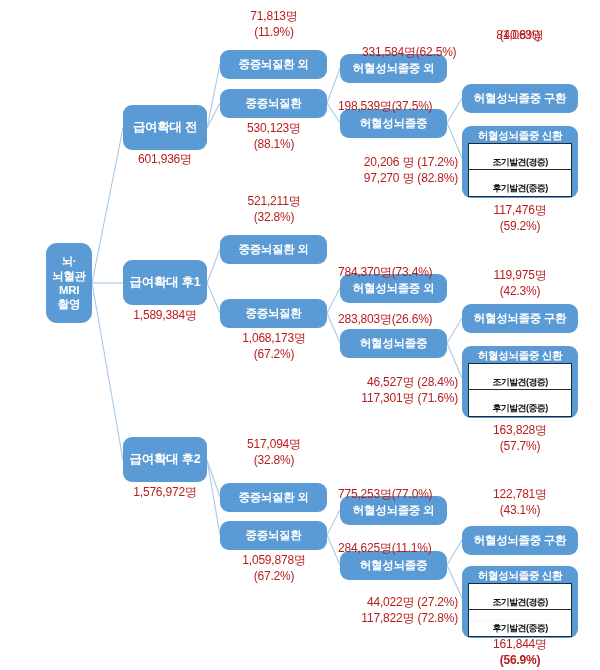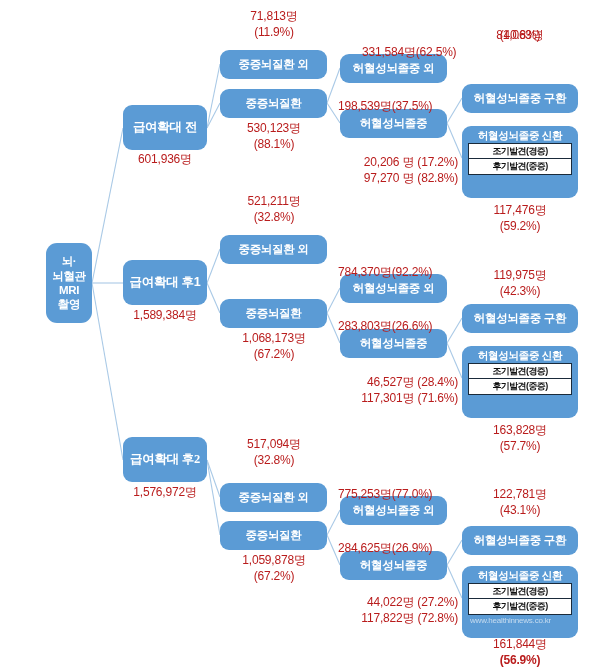--- a/index.html
+++ b/index.html
@@ -76,21 +76,21 @@
     margin: 0 auto;
     border: 1.6px solid #1a2a3a;
     background: #ffffff;
     box-sizing: border-box;
   }
   .subrow {
     color: #111111;
     font-size: 9px;
     font-weight: bold;
     text-align: center;
-    padding: 2px 0 2px 0;
+    padding: 13px 0 2px 0;
     letter-spacing: -0.6px;
   }
   .subrow.top {
     border-bottom: 1.6px solid #1a2a3a;
   }
   .lbl {
     position: absolute;
     color: #b91c1c;
     font-size: 12px;
     line-height: 1.22;
@@ -206,25 +206,25 @@
 
   <div class="node lvl2" style="left:220px; top:235px; width:107px; height:29px;">
     <span>중증뇌질환 외</span>
   </div>
   <div class="node lvl2" style="left:220px; top:299px; width:107px; height:29px;">
     <span>중증뇌질환</span>
   </div>
   <div class="lbl center" style="left:218px; top:331px; width:112px;">1,068,173명</div>
   <div class="lbl center" style="left:218px; top:347px; width:112px;">(67.2%)</div>
 
-  <div class="lbl left" style="left:338px; top:265px;">784,370명(92.2%)</div>
+  <div class="lbl left" style="left:338px; top:265px;">784,370명(73.4%)</div>
   <div class="node lvl3" style="left:340px; top:274px; width:107px; height:29px;">
     <span>허혈성뇌졸중 외</span>
   </div>
-  <div class="lbl left" style="left:338px; top:319px;">283,803명(26.6%)</div>
+  <div class="lbl left" style="left:338px; top:312px;">283,803명(26.6%)</div>
   <div class="node lvl3" style="left:340px; top:329px; width:107px; height:29px;">
     <span>허혈성뇌졸중</span>
   </div>
 
   <div class="lbl center" style="left:460px; top:268px; width:120px;">119,975명</div>
   <div class="lbl center" style="left:460px; top:284px; width:120px;">(42.3%)</div>
   <div class="node lvl3" style="left:462px; top:304px; width:116px; height:29px;">
     <span>허혈성뇌졸중 구환</span>
   </div>
 
@@ -233,42 +233,42 @@
     <div class="subtable">
       <div class="subrow top">조기발견(경증)</div>
       <div class="subrow">후기발견(중증)</div>
     </div>
   </div>
   <div class="lbl right" style="left:320px; top:375px; width:138px;">46,527명 (28.4%)</div>
   <div class="lbl right" style="left:320px; top:391px; width:138px;">117,301명 (71.6%)</div>
   <div class="lbl center" style="left:460px; top:423px; width:120px;">163,828명</div>
   <div class="lbl center" style="left:460px; top:439px; width:120px;">(57.7%)</div>
 
-  <div class="node stage" style="left:123px; top:437px; width:84px; height:45px;font-family:Liberation Serif, serif;">
+  <div class="node stage" style="left:123px; top:437px; width:84px; height:45px;">
     <span>급여확대 후2</span>
   </div>
   <div class="lbl center" style="left:108px; top:485px; width:114px;">1,576,972명</div>
 
   <div class="lbl center" style="left:222px; top:437px; width:104px;">517,094명</div>
   <div class="lbl center" style="left:222px; top:453px; width:104px;">(32.8%)</div>
 
   <div class="node lvl2" style="left:220px; top:483px; width:107px; height:29px;">
     <span>중증뇌질환 외</span>
   </div>
   <div class="node lvl2" style="left:220px; top:521px; width:107px; height:29px;">
     <span>중증뇌질환</span>
   </div>
   <div class="lbl center" style="left:218px; top:553px; width:112px;">1,059,878명</div>
   <div class="lbl center" style="left:218px; top:569px; width:112px;">(67.2%)</div>
 
   <div class="lbl left" style="left:338px; top:487px;">775,253명(77.0%)</div>
   <div class="node lvl3" style="left:340px; top:496px; width:107px; height:29px;">
     <span>허혈성뇌졸중 외</span>
   </div>
-  <div class="lbl left" style="left:338px; top:541px;">284,625명(26.9%)</div>
+  <div class="lbl left" style="left:338px; top:541px;">284,625명(11.1%)</div>
   <div class="node lvl3" style="left:340px; top:551px; width:107px; height:29px;">
     <span>허혈성뇌졸중</span>
   </div>
 
   <div class="lbl center" style="left:460px; top:487px; width:120px;">122,781명</div>
   <div class="lbl center" style="left:460px; top:503px; width:120px;">(43.1%)</div>
   <div class="node lvl3" style="left:462px; top:526px; width:116px; height:29px;">
     <span>허혈성뇌졸중 구환</span>
   </div>
 

